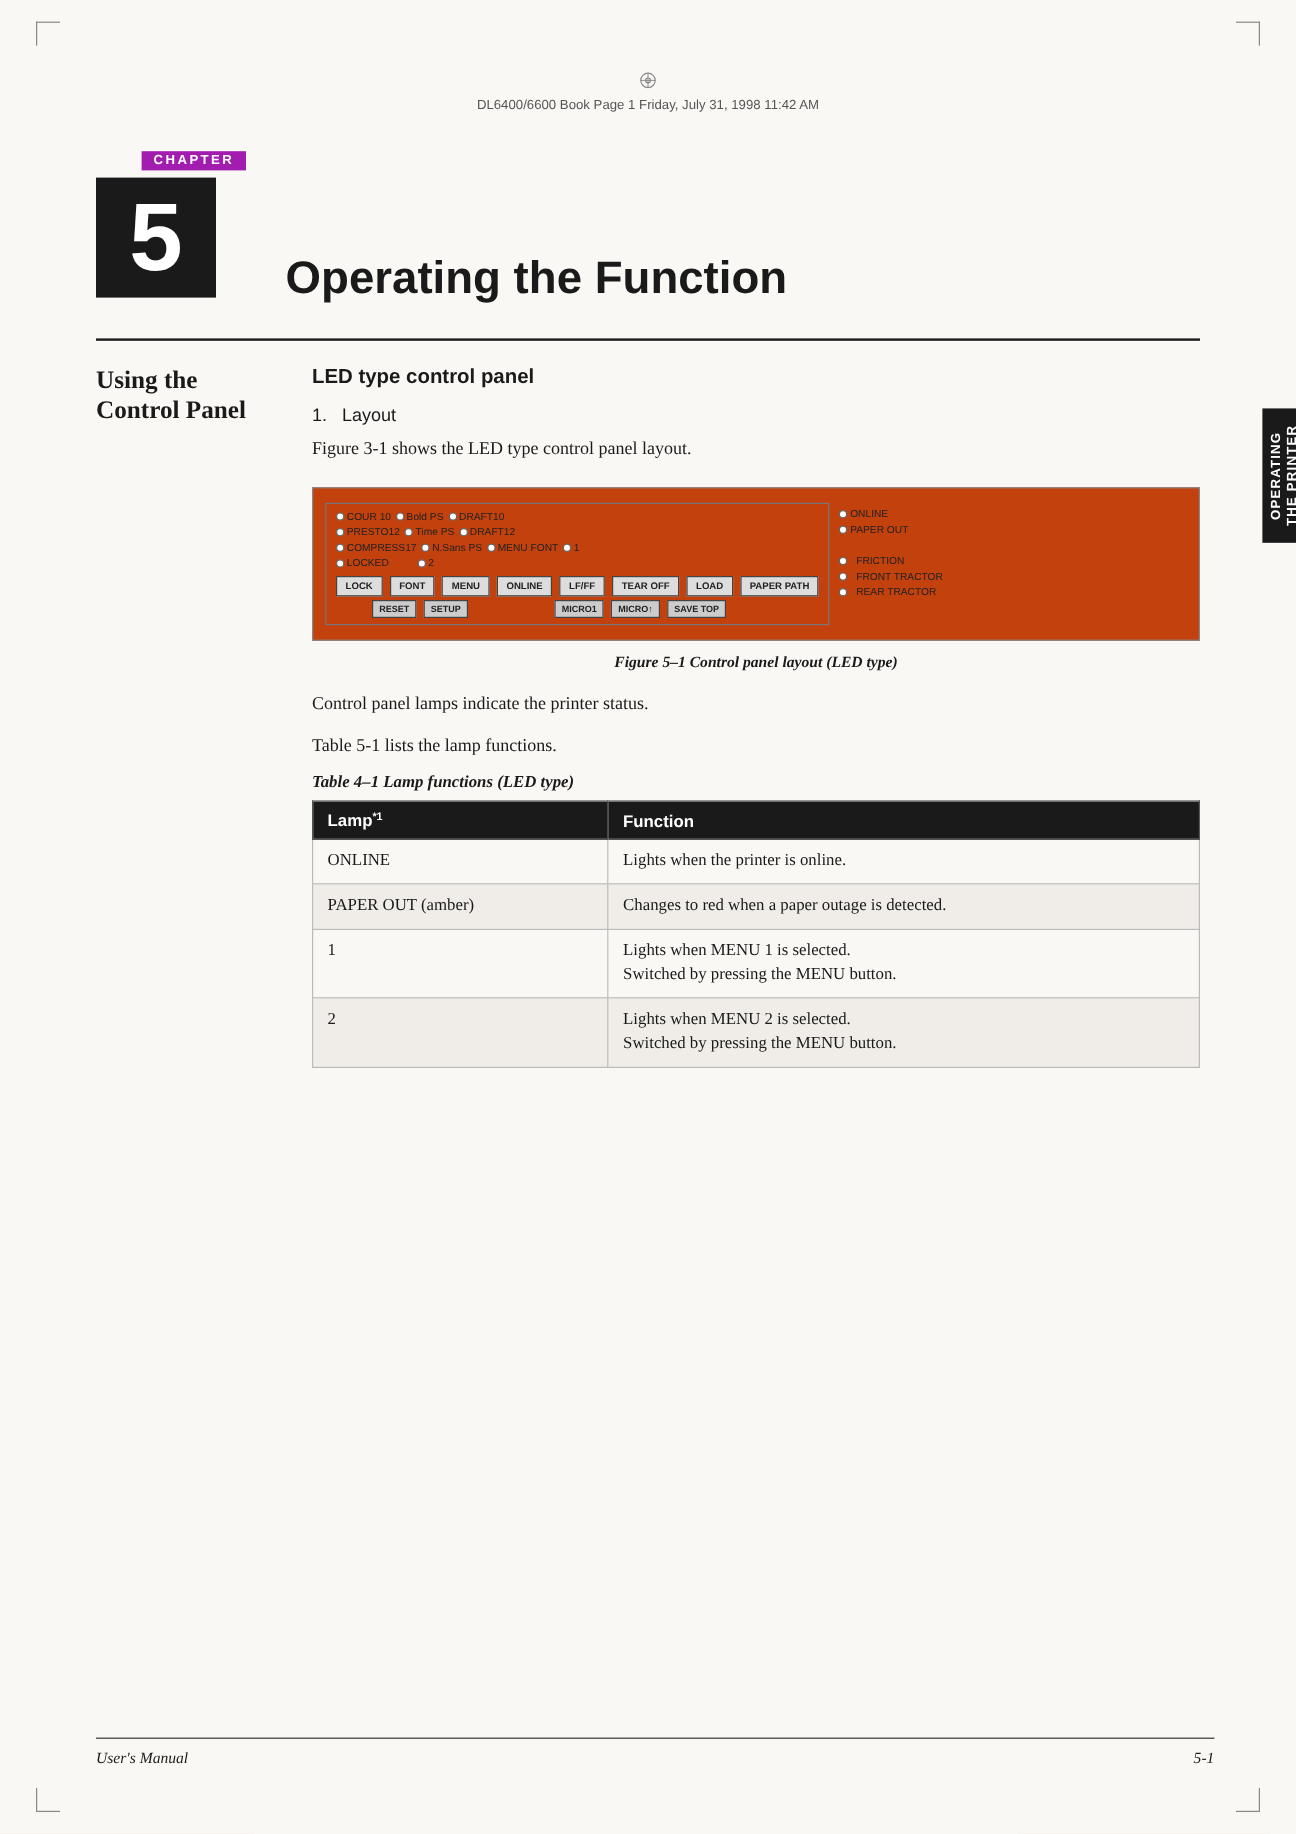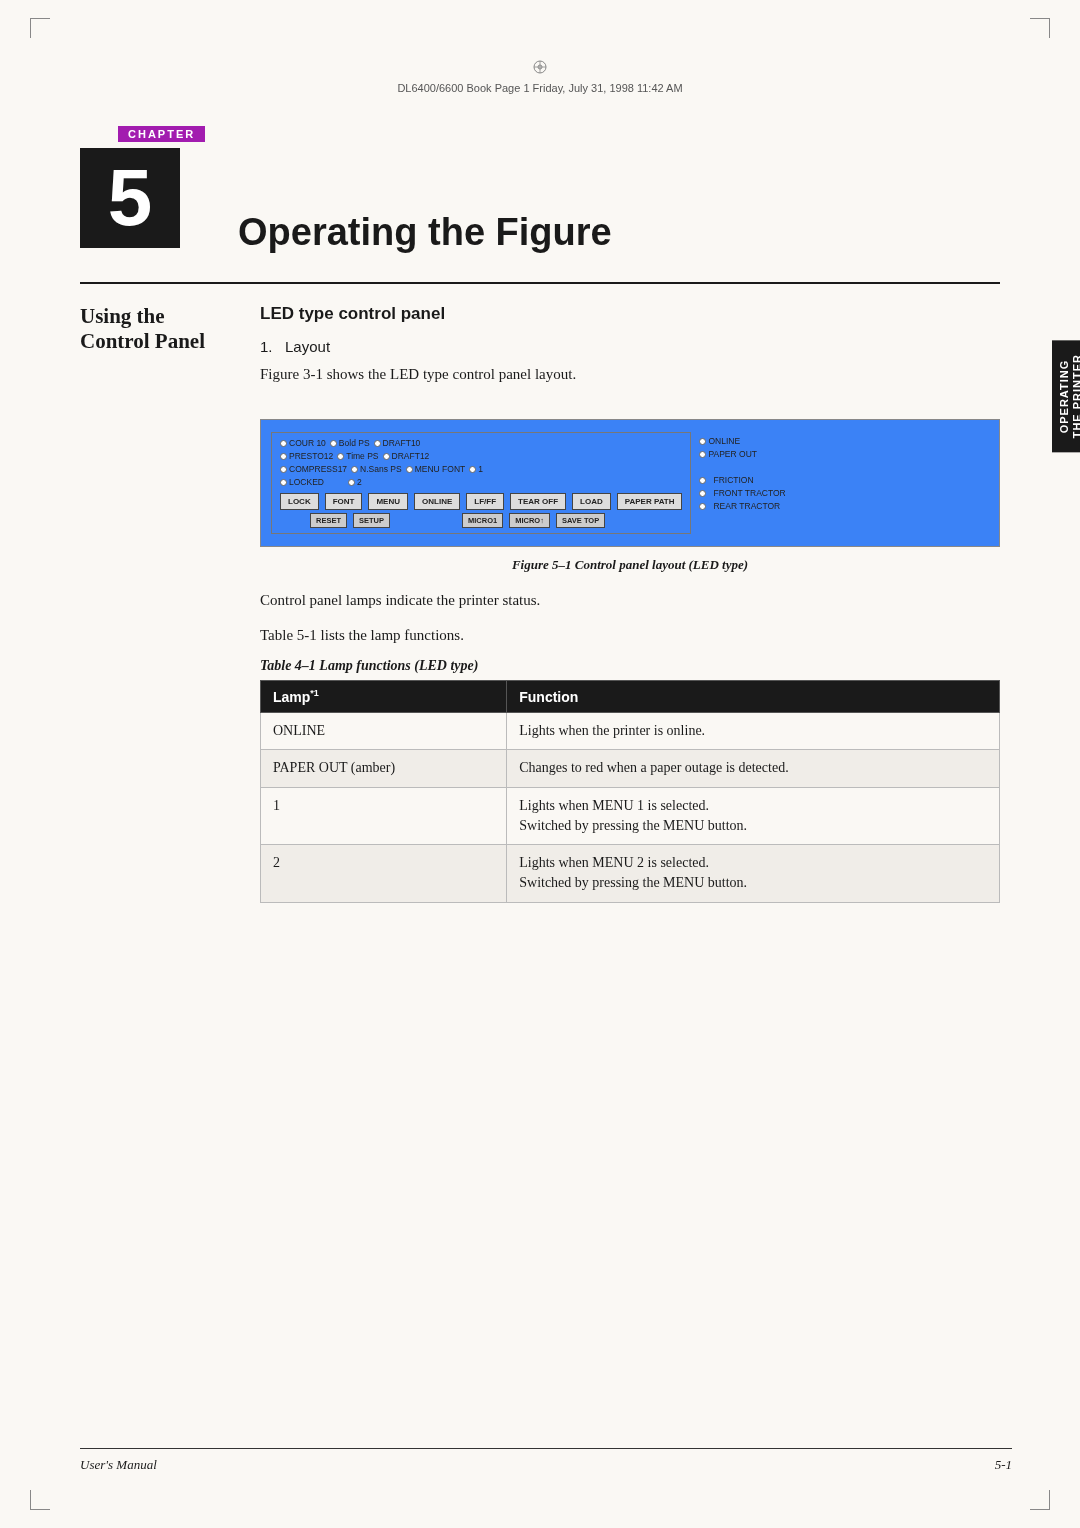--- a/index.html
+++ b/index.html
@@ -127,22 +127,22 @@
     .body-text {
       font-size: 15px;
       margin-bottom: 12px;
       line-height: 1.5;
     }
 
     
     .figure-container {
       border: 1.5px solid #888;
       padding: 12px 10px;
-      margin: 34px 0 10px 0;
-      background: #3b82f6;
+      margin: 21px 0 10px 0;
+      background: #c2410c;
       position: relative;
     }
 
     .panel-diagram {
       font-family: Arial, sans-serif;
       font-size: 9px;
       color: #222;
       position: relative;
     }
 
@@ -342,21 +342,21 @@
     <span>DL6400/6600 Book  Page 1  Friday, July 31, 1998  11:42 AM</span>
   </div>
 
   <div style="margin-bottom:0; margin-top:10px;">
     <span class="chapter-label-inline">CHAPTER</span>
   </div>
 
   <div class="chapter-num-and-title">
     <div class="chapter-number-box">5</div>
     <div style="margin-left:28px; padding-top:30px;">
-      <div class="chapter-title">Operating the Figure</div>
+      <div class="chapter-title">Operating the Function</div>
     </div>
   </div>
 
   <hr class="divider-line">
 
   <div class="main-content">
 
     <div class="content-left">
       <div class="sidebar-heading">
         <span>Using the</span><br>

